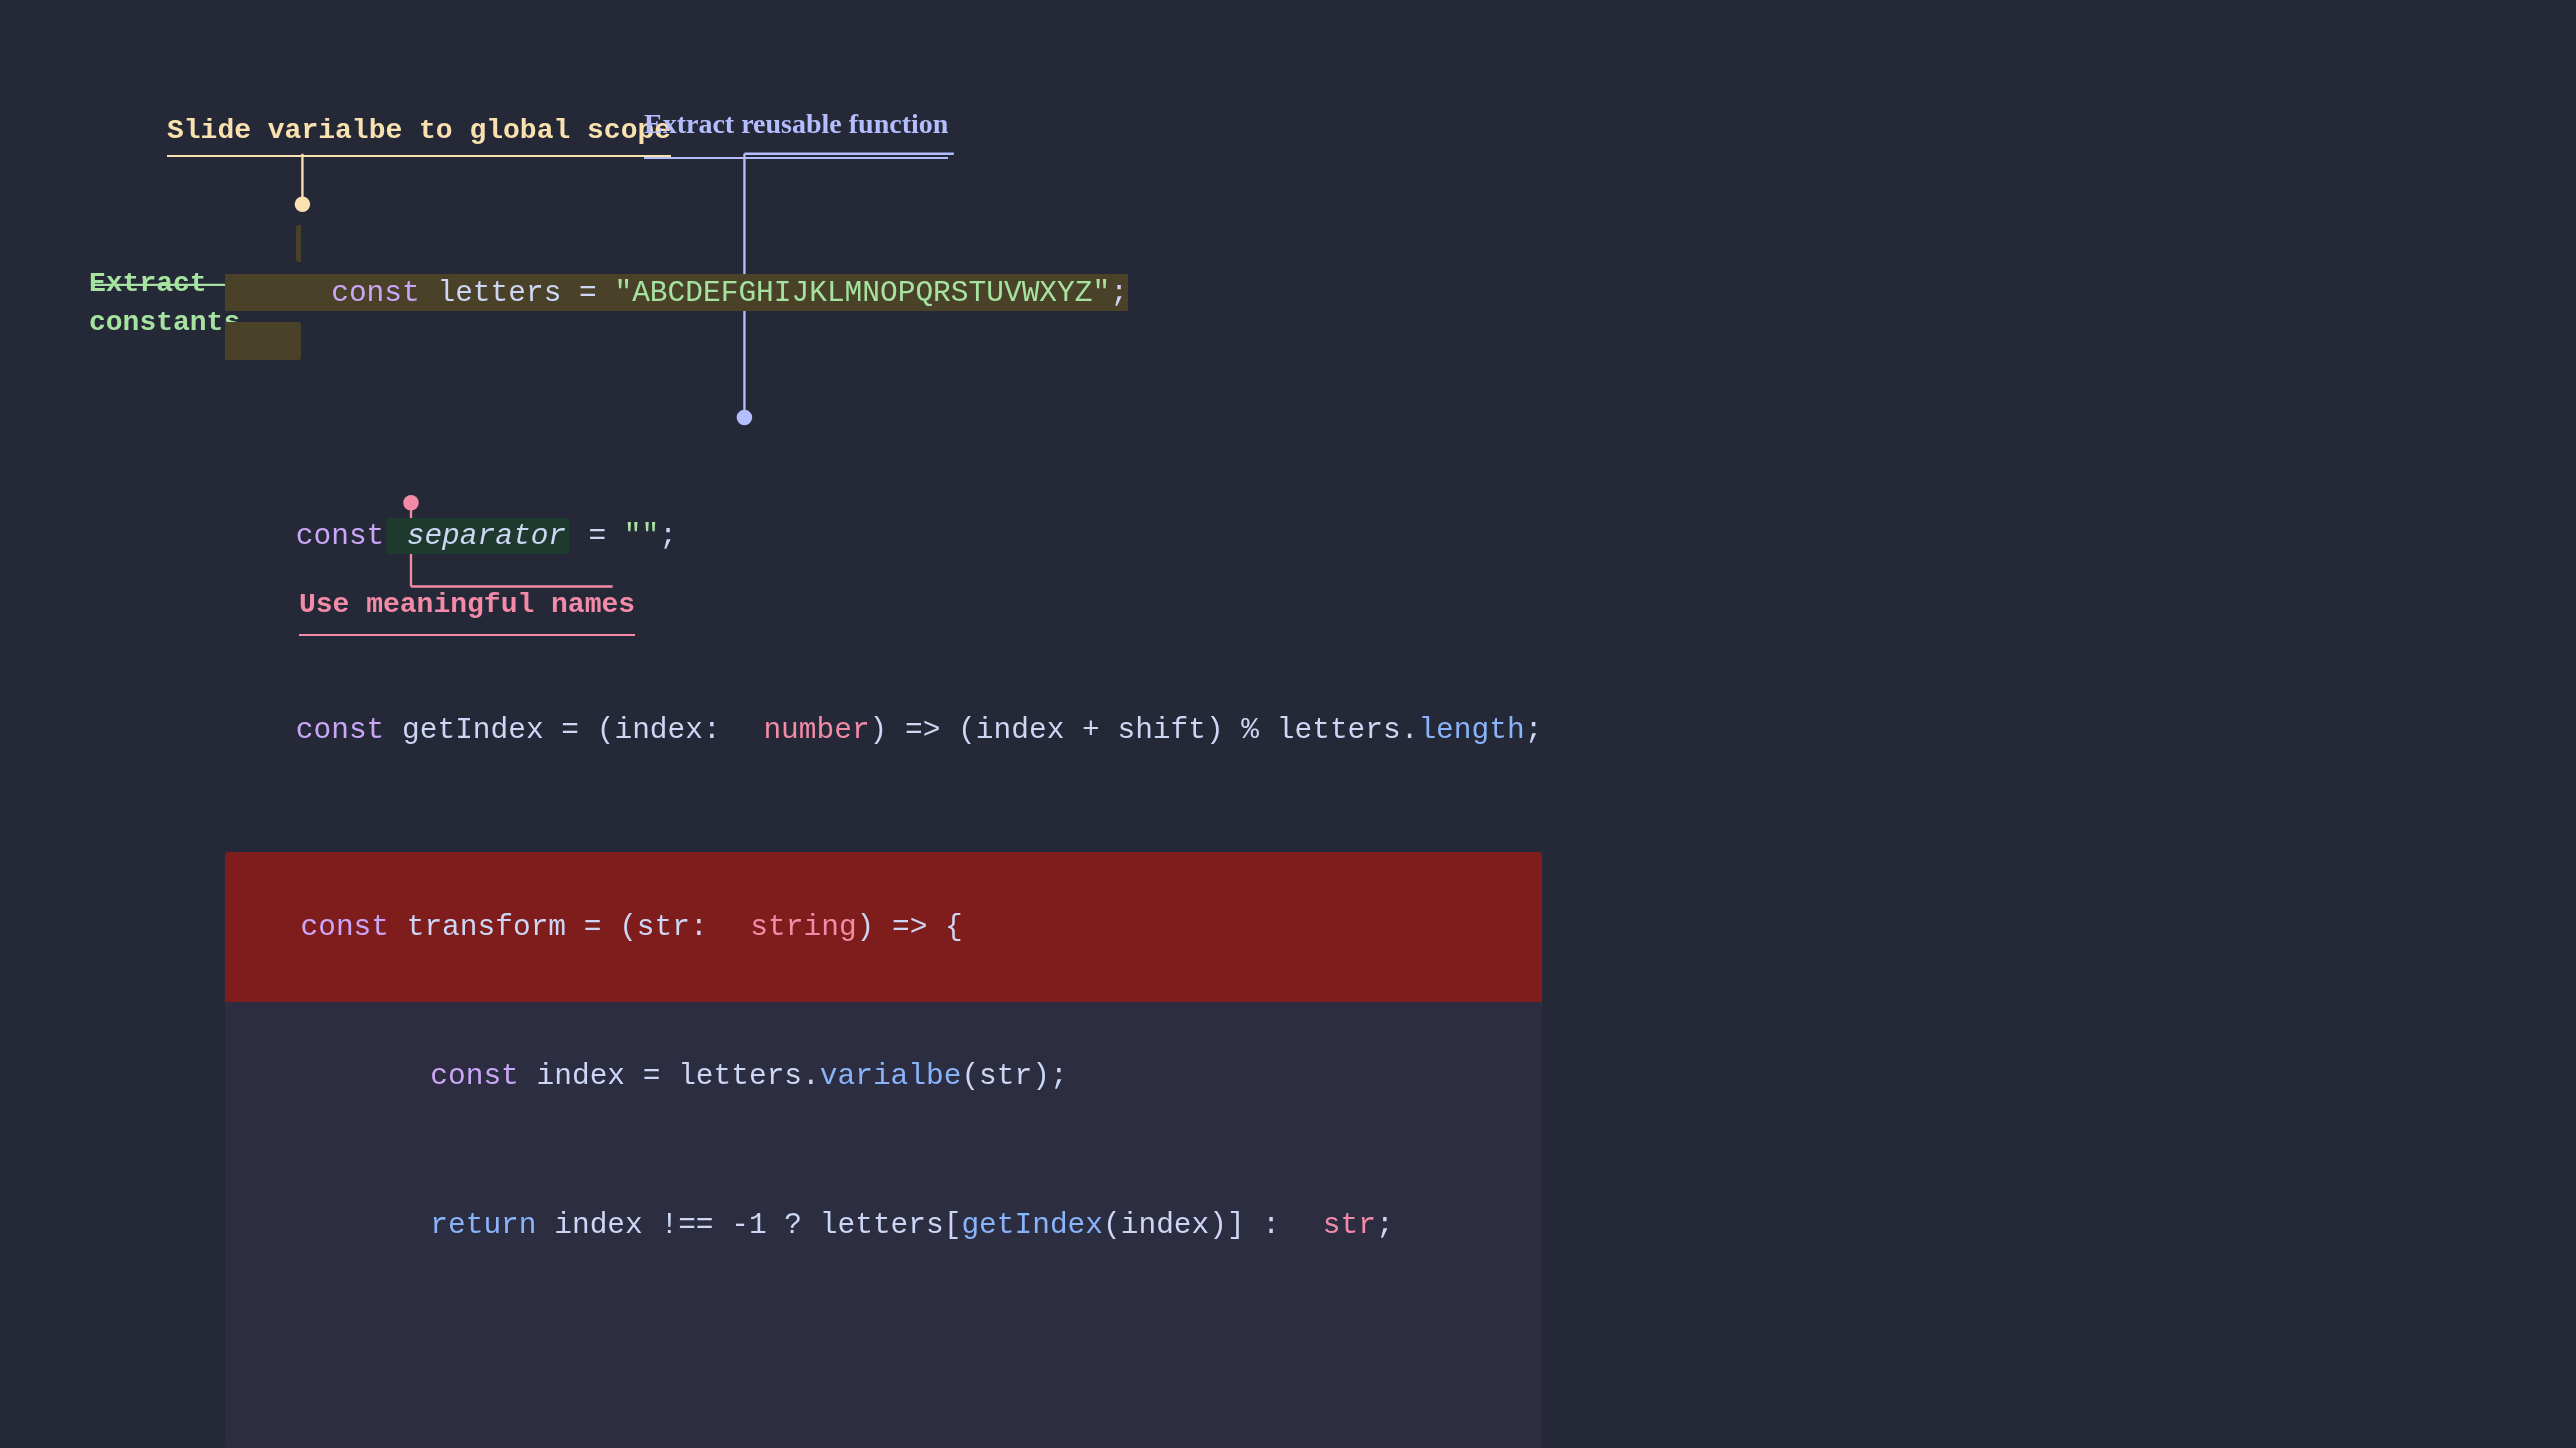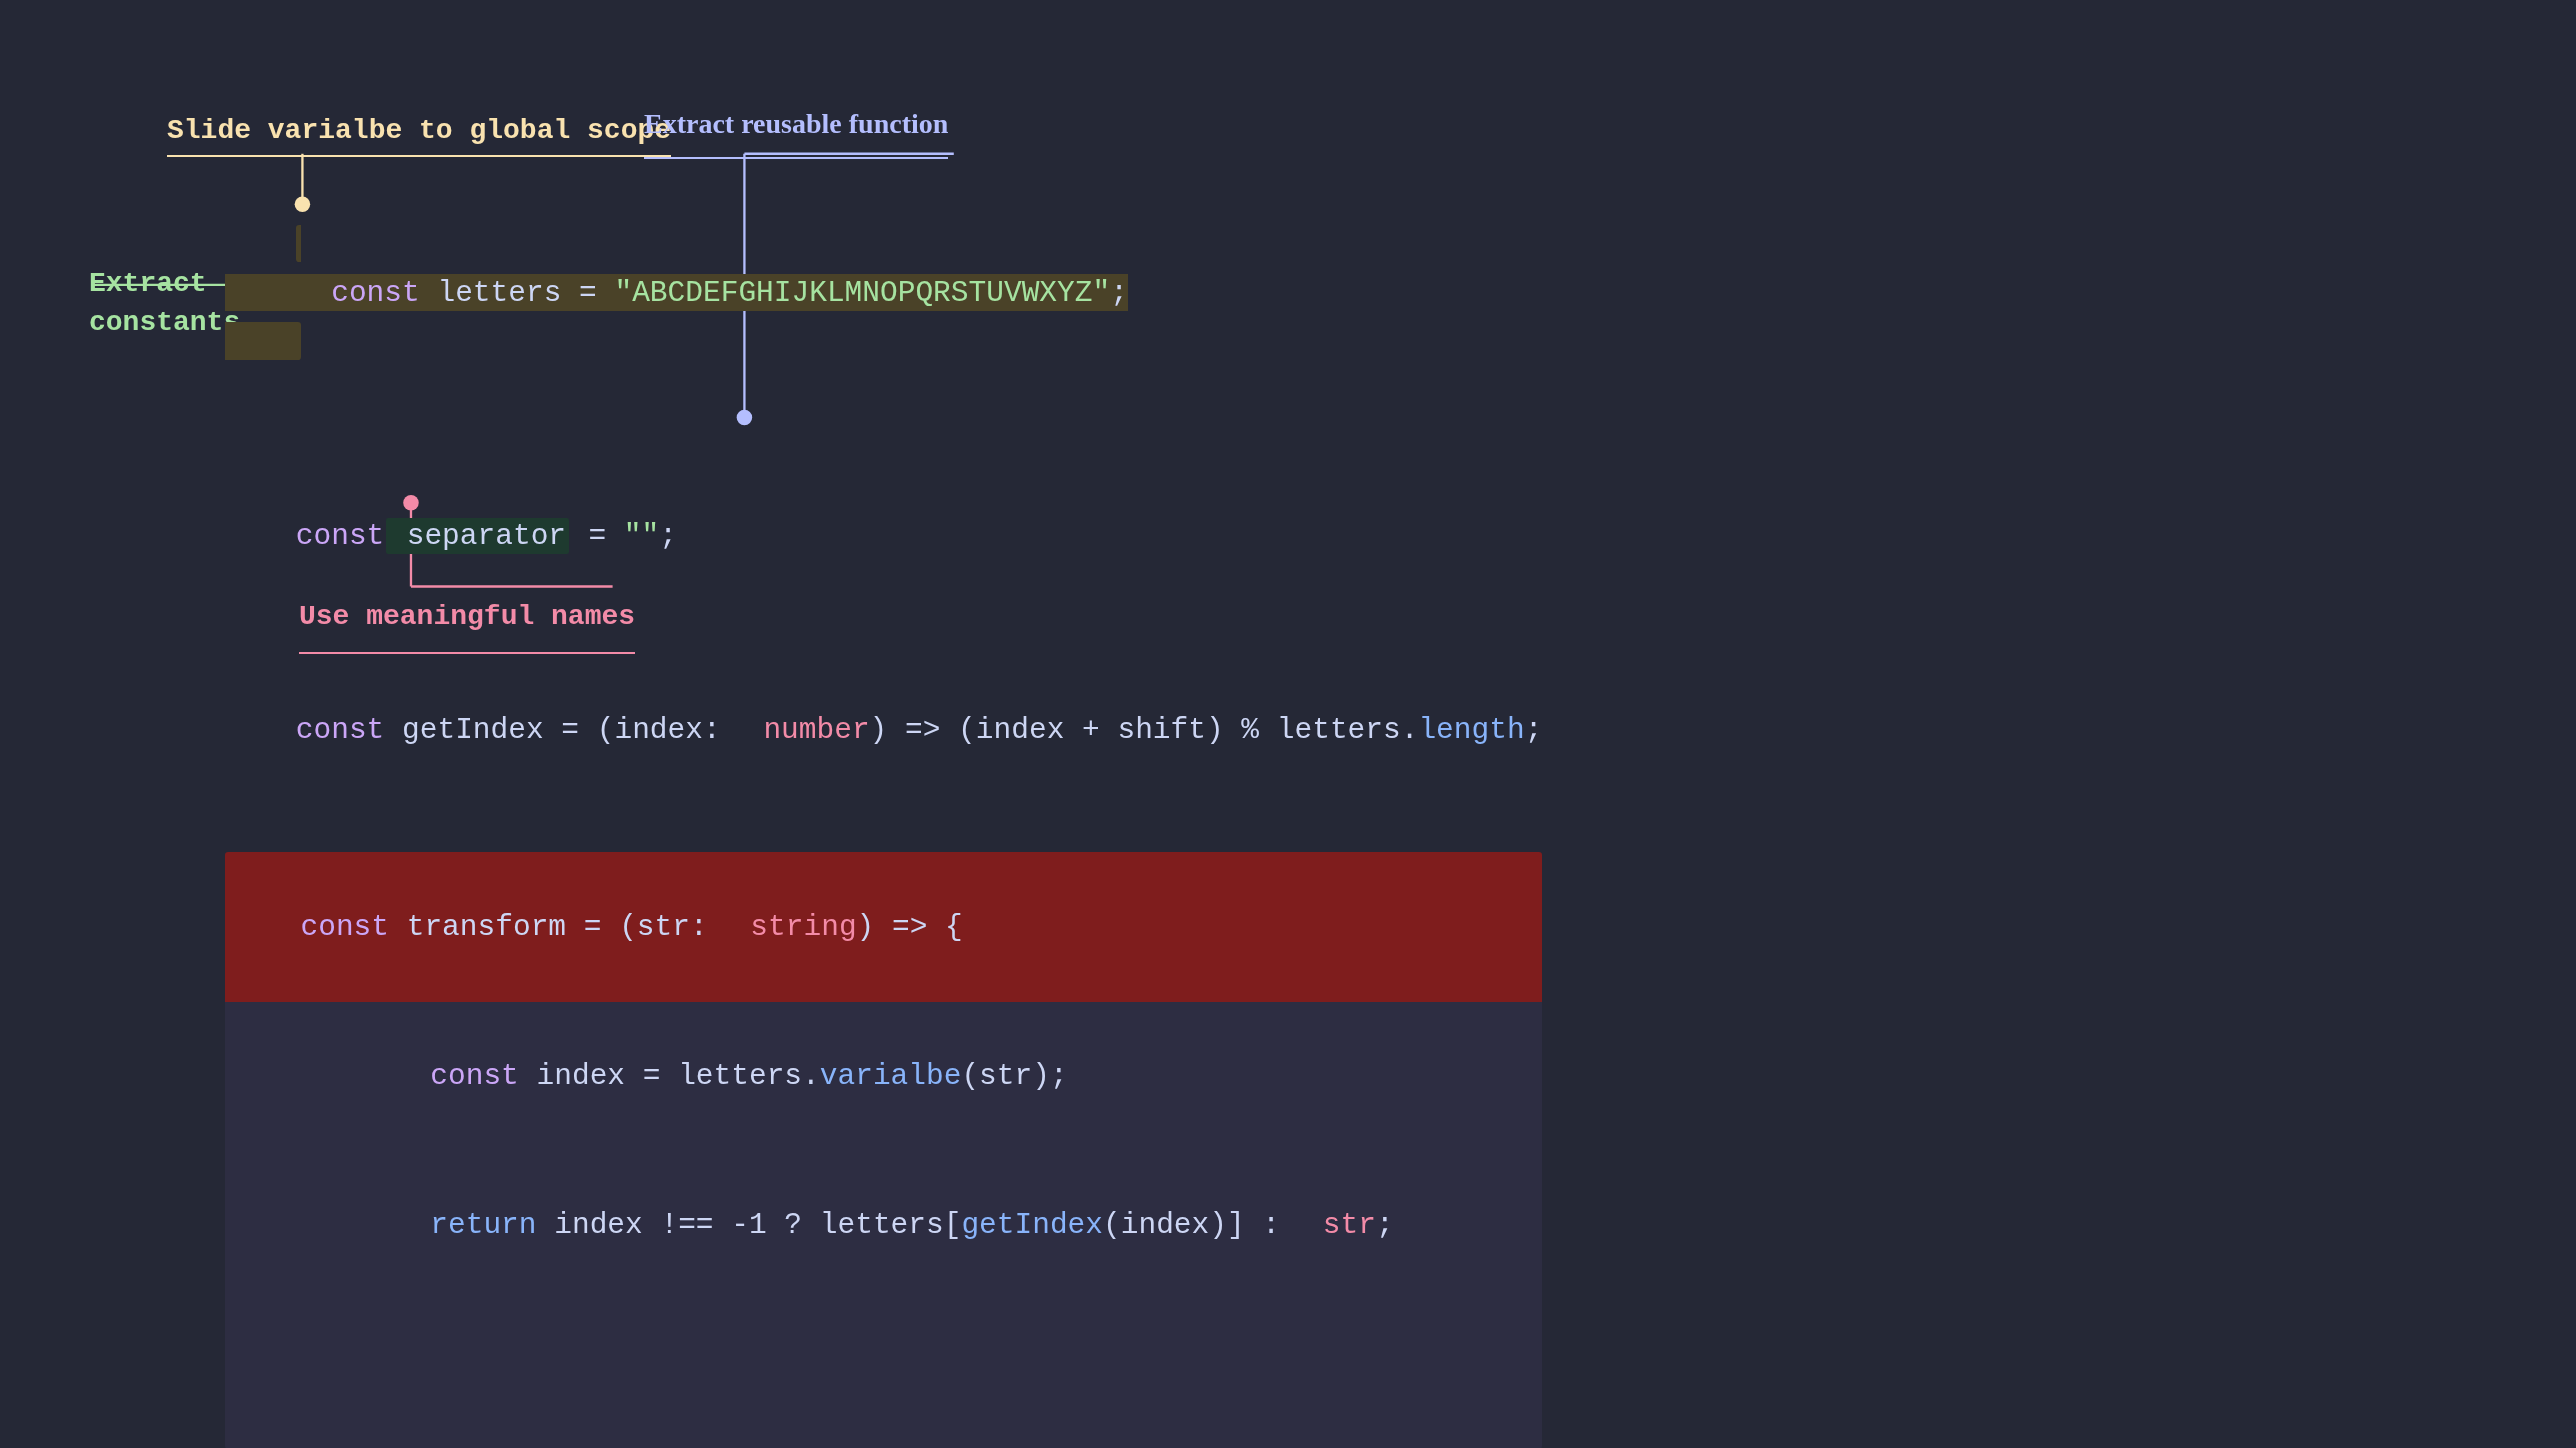--- a/index.html
+++ b/index.html
@@ -53,22 +53,21 @@
       border-bottom: 2.3px solid #b4befe;
       padding-bottom: 17px;
       font-family: Liberation Serif, serif;
     }
 
     .annotation-meaningful-names {
       top: 589px;
       left: 299px;
       color: #f38ba8;
       border-bottom: 2.3px solid #f38ba8;
-      padding-bottom: 20px;
-      margin-top: 12px;
+      padding-bottom: 14px;
     }
 
     
     .annotation-lines {
       position: absolute;
       top: 0;
       left: 0;
       width: 2576px;
       height: 1449px;
       pointer-events: none;
@@ -125,21 +124,21 @@
 
   <span class="code-line">
     <span style="background-color:#4a4228; border-radius:3.1px; padding:1.6px 4.7px;">
       <span class="kw">const</span><span class="var"> letters = </span><span class="str">"ABCDEFGHIJKLMNOPQRSTUVWXYZ"</span><span class="punct">;</span>
     </span>
   </span>
 
   <span class="code-line"> </span>
 
   <span class="code-line">
-    <span class="kw">const</span><span style="background-color:#1e3a2f; border-radius:2.3px; padding:0.8px 3.1px; margin:0 1.6px;"><span class="var"> separator</span></span><span class="var"> = </span><span class="str">""</span><span class="punct">;</span>
+    <span class="kw">const</span><span style="background-color:#1e3a2f; border-radius:2.3px; padding:0.8px 3.1px; margin:0 1.6px;font-style:italic;"><span class="var"> separator</span></span><span class="var"> = </span><span class="str">""</span><span class="punct">;</span>
   </span>
 
 
   <span class="code-line"> </span>
 
   <span class="code-line">
     <span class="kw">const</span><span class="var"> getIndex = </span><span class="punct">(</span><span class="var">index</span><span class="punct">:</span><span class="type"> number</span><span class="punct">) =&gt; (</span><span class="var">index</span><span class="op"> + </span><span class="var">shift</span><span class="punct">) % </span><span class="var">letters</span><span class="punct">.</span><span class="fn">length</span><span class="punct">;</span>
   </span>
 
   <span class="code-line"> </span>

